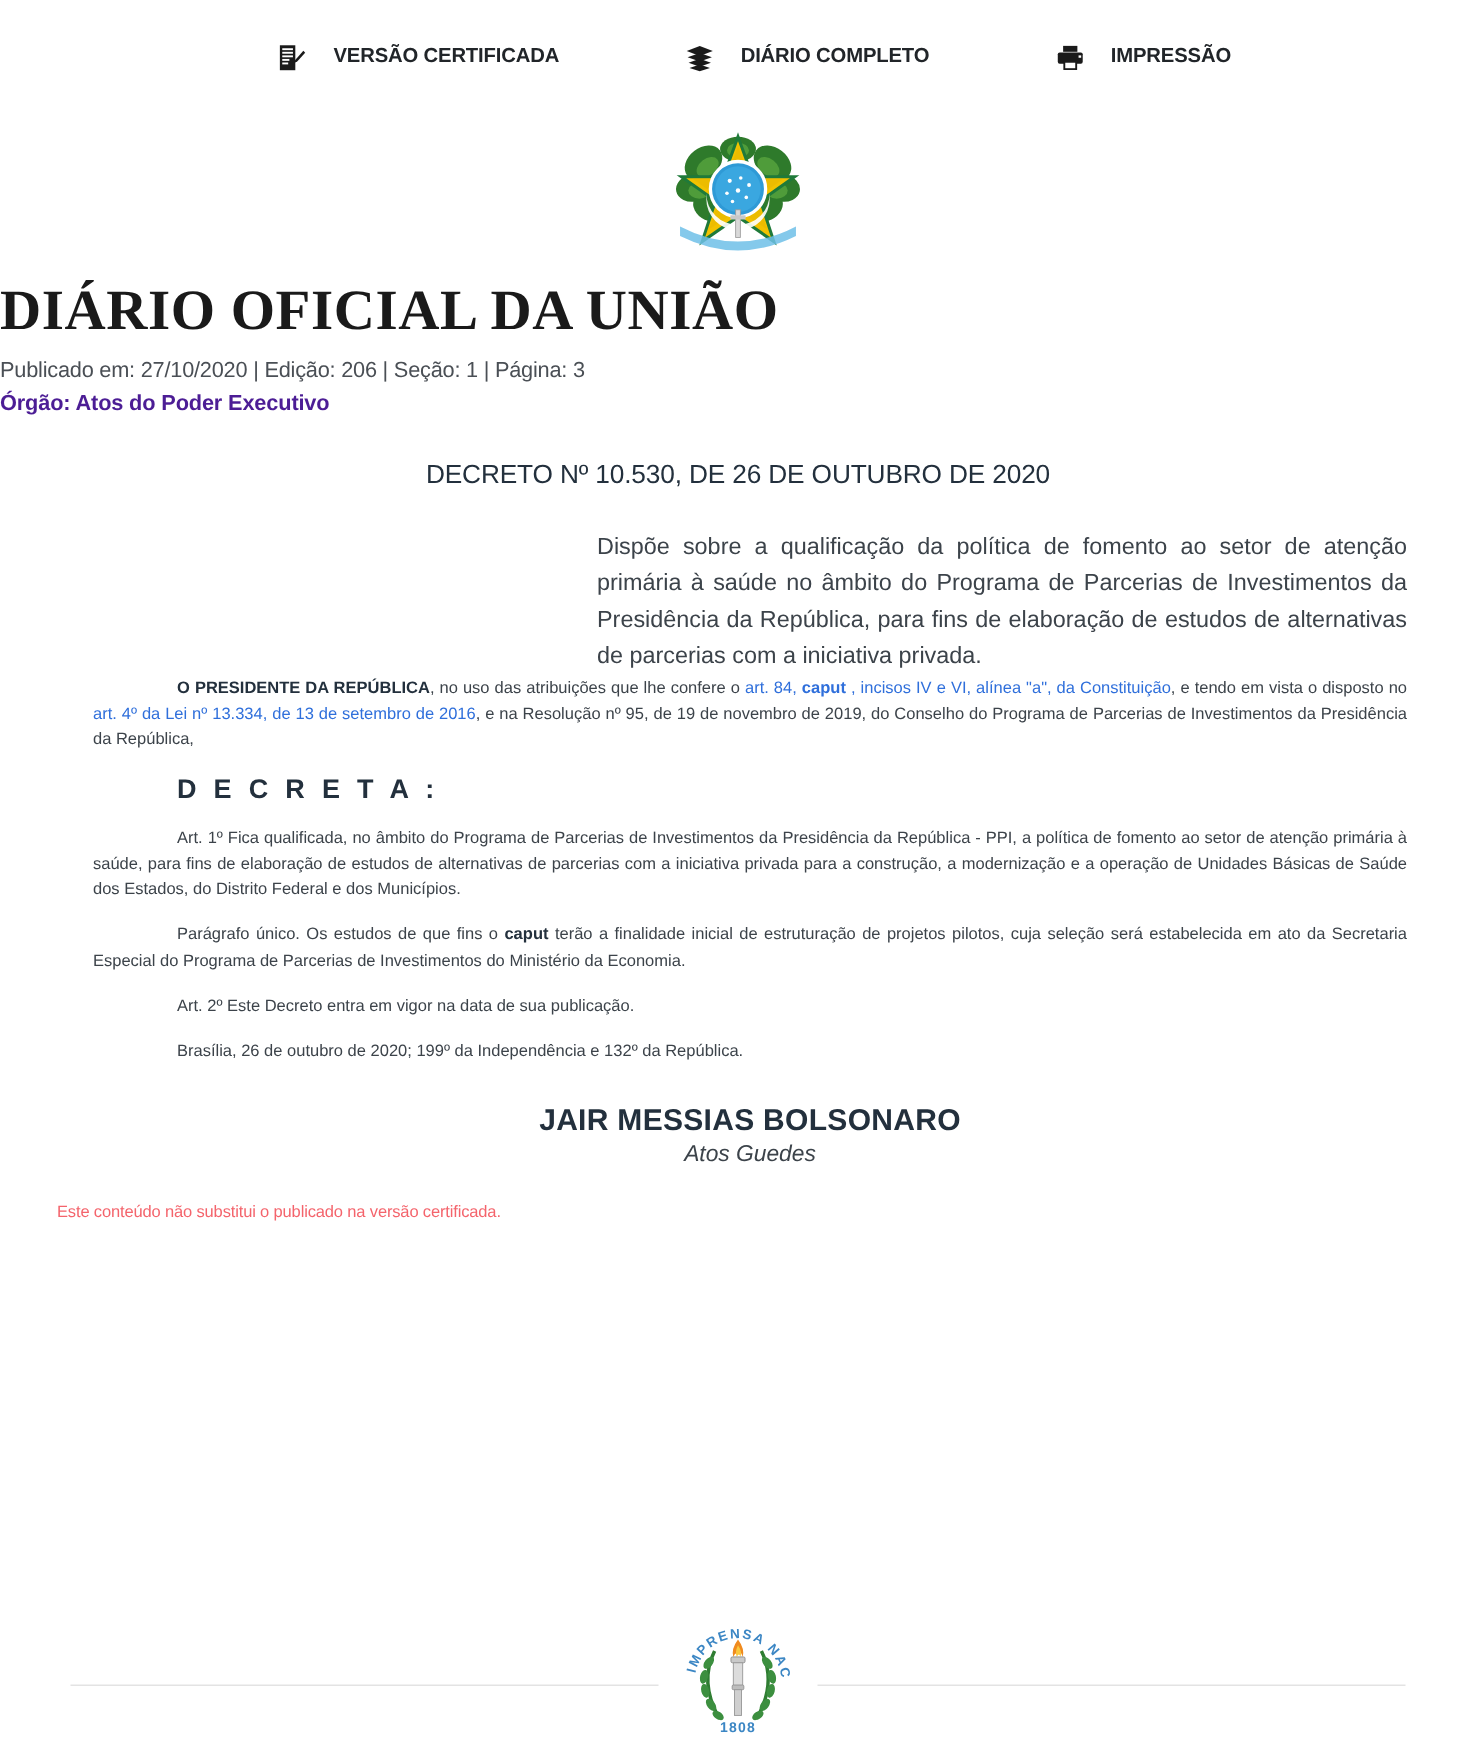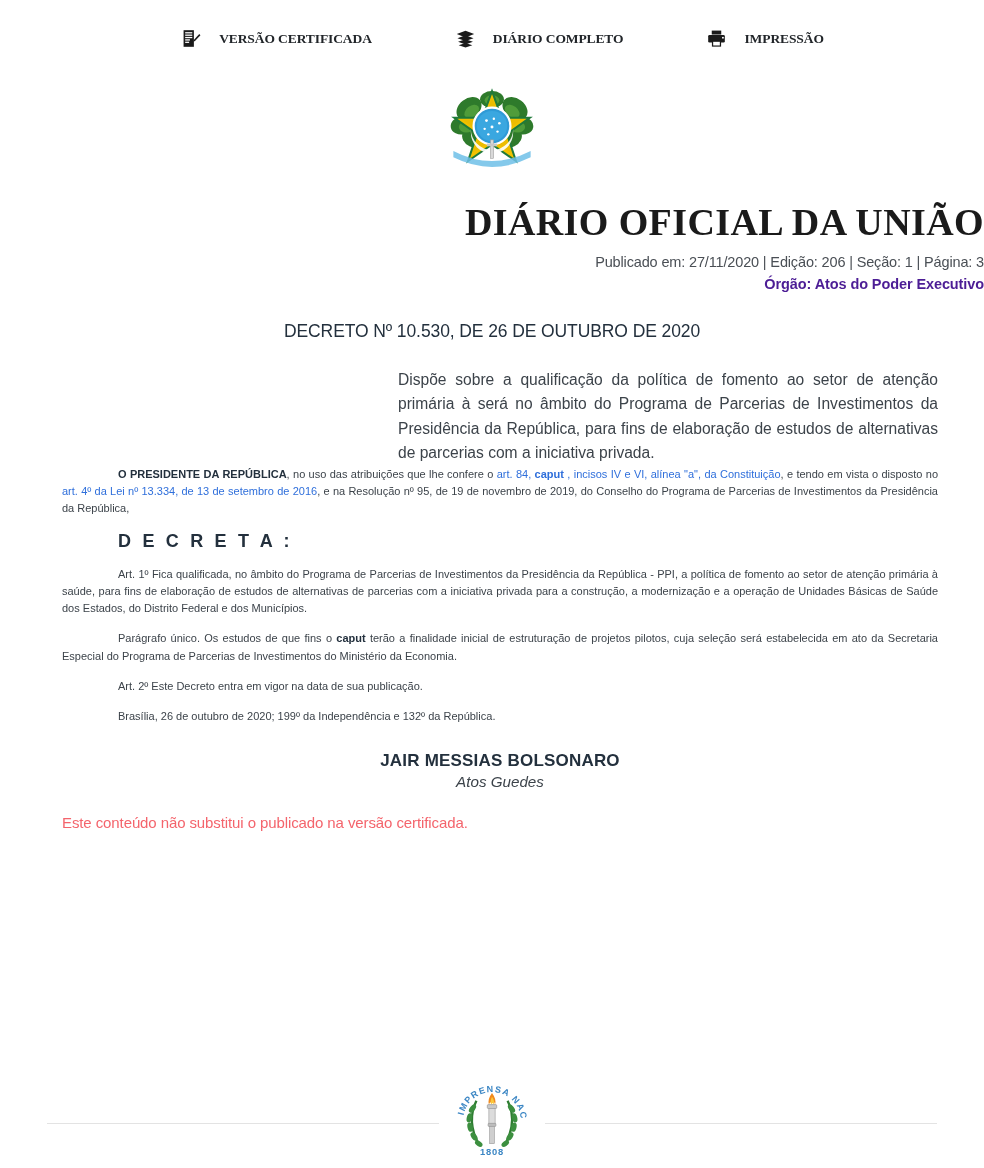--- a/index.html
+++ b/index.html
@@ -22,24 +22,23 @@
   .toolbar {
     display: flex;
     justify-content: center;
     align-items: center;
     gap: 84px;
     padding-top: 29px;
     padding-left: 22px;
   }
   .tool-item {
     display: flex;
-    align-items: center;
+    align-items: flex-start;
     gap: 18px;
     cursor: pointer;
-    font-family: Liberation Serif, serif;
   }
   .tool-label {
     font-size: 13.5px;
     font-weight: bold;
     letter-spacing: -0.1px;
     color: #212529;
     white-space: nowrap;
   }
   .tool-icon {
     width: 19px;
@@ -51,22 +50,22 @@
   
   .brasao-wrap {
     display: flex;
     justify-content: center;
     margin-top: 33px;
   }
   .brasao { display:block; }
 
   
   .doc-header {
-    text-align: right;
-    margin-top: 26px;
+    text-align: left;
+    margin-top: 10px;
   }
   .doc-title {
     font-family: "Liberation Serif", serif;
     font-size: 38px;
     font-weight: bold;
     color: #1a1a1a;
     letter-spacing: 0.4px;
     line-height: 1.05;
   }
   .doc-meta {
@@ -133,37 +132,37 @@
   .bold-inline { font-weight: bold; color: #23303d; }
 
   .plain { text-align: left; }
 
   
   .sign {
     text-align: center;
     margin-top: 26px;
   }
   .sign-name {
-    font-size: 17px;
+    font-size: 20px;
     font-weight: bold;
     color: #23303d;
     letter-spacing: 0.2px;
   }
   .sign-role {
     font-size: 15.2px;
     font-style: italic;
     color: #3c434a;
     margin-top: 2px;
   }
 
   
   .disclaimer {
     margin-top: 24px;
-    padding-left: 62px;
-    font-size: 15px;
+    padding-left: 38px;
+    font-size: 11px;
     color: #f4646c;
     letter-spacing: -0.1px;
   }
 
   
   .footer {
     position: absolute;
     left: 0;
     right: 0;
     bottom: 0;
@@ -272,29 +271,29 @@
       <rect x="48.3" y="64" width="3.4" height="20" fill="#d9d9d9" stroke="#9a9a9a" stroke-width="0.6"></rect>
       <rect x="44.5" y="68" width="11" height="3" fill="#c8c8c8"></rect>
 
       <path d="M8 76 Q50 98 92 76 L92 83 Q50 104 8 83 Z" fill="#6fc0e8" opacity="0.85"></path>
     </svg>
   </span>
 </div>
 
 <div class="doc-header">
   <div class="doc-title">DIÁRIO OFICIAL DA UNIÃO</div>
-  <div class="doc-meta">Publicado em: 27/11/2020 | Edição: 206 | Seção: 1 | Página: 3</div>
+  <div class="doc-meta">Publicado em: 27/10/2020 | Edição: 206 | Seção: 1 | Página: 3</div>
   <div class="doc-organ">Órgão: Atos do Poder Executivo</div>
 </div>
 
 <div class="decree-title">DECRETO Nº 10.530, DE 26 DE OUTUBRO DE 2020</div>
 
 <div class="content">
 
-  <div class="ementa">Dispõe sobre a qualificação da política de fomento ao setor de atenção primária à será no âmbito do Programa de Parcerias de Investimentos da Presidência da República, para fins de elaboração de estudos de alternativas de parcerias com a iniciativa privada.</div>
+  <div class="ementa">Dispõe sobre a qualificação da política de fomento ao setor de atenção primária à saúde no âmbito do Programa de Parcerias de Investimentos da Presidência da República, para fins de elaboração de estudos de alternativas de parcerias com a iniciativa privada.</div>
 
   <p class="par preamble no-ind">
     <span style="display:inline-block;width:56px"></span><span class="strongname">O PRESIDENTE DA REPÚBLICA</span><span>, no uso das atribuições que lhe confere o </span><a class="lnk" href="#"><span>art. 84, </span><b>caput</b><span> , incisos IV e VI, alínea "a", da Constituição</span></a><span>, e tendo em vista o disposto no </span><a class="lnk" href="#">art. 4º da Lei nº 13.334, de 13 de setembro de 2016</a><span>, e na Resolução nº 95, de 19 de novembro de 2019, do Conselho do Programa de Parcerias de Investimentos da Presidência da República,</span>
   </p>
 
   <div class="decreta">D E C R E T A :</div>
 
   <p class="par">Art. 1º Fica qualificada, no âmbito do Programa de Parcerias de Investimentos da Presidência da República - PPI, a política de fomento ao setor de atenção primária à saúde, para fins de elaboração de estudos de alternativas de parcerias com a iniciativa privada para a construção, a modernização e a operação de Unidades Básicas de Saúde dos Estados, do Distrito Federal e dos Municípios.</p>
 
   <p class="par no-ind">

